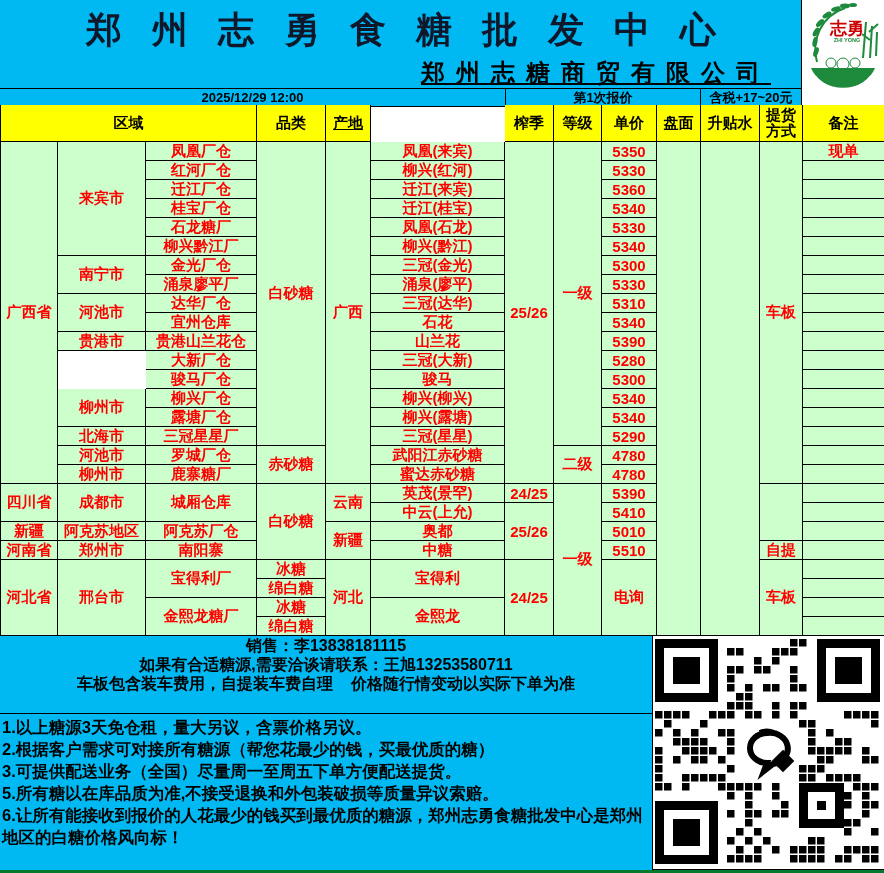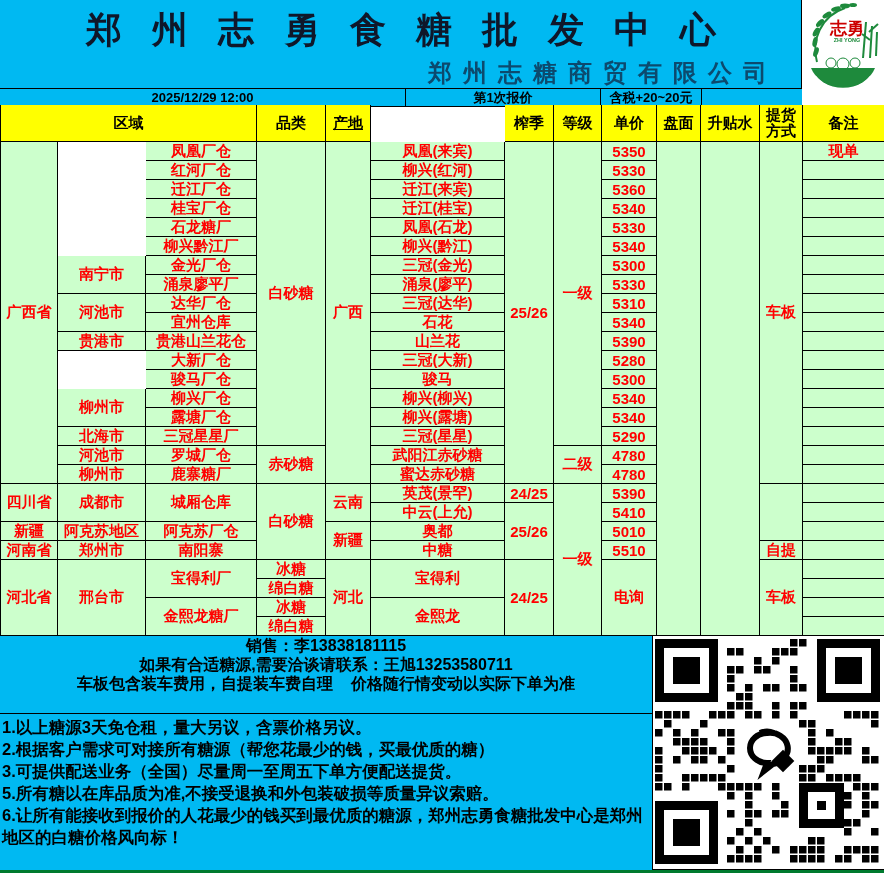--- a/index.html
+++ b/index.html
@@ -2,22 +2,22 @@
 <html><head>
 <meta charset="utf-8">
 <style>
   html,body{margin:0;padding:0;background:#666;}
   .page{position:relative;width:884px;height:873px;background:#fff;overflow:hidden;
         font-family:"Liberation Sans","DejaVu Sans",sans-serif;font-weight:bold;}
   
   .topbar{position:absolute;left:0;top:0;width:802px;height:88px;background:#00b9f2;}
   .title{margin-top:6px;text-align:center;color:#0f172a;font-size:36px;
          letter-spacing:30px;text-indent:30px;white-space:nowrap;}
-  .subtitle{margin-top:2px;text-align:right;padding-right:24px;color:#0c4a6e;
-            font-size:24px;letter-spacing:11px;white-space:nowrap;}
+  .subtitle{margin-top:2px;text-align:right;padding-right:31px;color:#000000;
+            font-size:24px;letter-spacing:11px;white-space:nowrap;text-decoration:underline;}
   .logobox{position:absolute;right:0;top:0;width:82px;height:105px;background:#fff;
            border-left:1px solid #000;border-bottom:1px solid #000;
            display:flex;align-items:flex-start;justify-content:center;}
   
   .datebar{position:absolute;left:0;top:88px;width:802px;height:17px;background:#00b9f2;
            border-top:1px solid #000;border-bottom:1px solid #000;display:flex;}
   .datebar>div{height:100%;display:flex;align-items:center;justify-content:center;
                color:#000;font-size:13px;border-right:1px solid #000;box-sizing:border-box;}
   
   .grid{position:absolute;left:0;top:105px;width:884px;height:531px;display:grid;box-sizing:border-box;}
@@ -82,41 +82,42 @@
         <circle cx="28" cy="63" r="5" fill="none" stroke="#1e8a3c" stroke-width="1"></circle>
         <circle cx="52" cy="63" r="5" fill="none" stroke="#1e8a3c" stroke-width="1"></circle>
         <path d="M8,68 A34,30 0 0 0 72,68 Z" fill="#1e8a3c"></path>
         <path d="M12,76 A32,26 0 0 0 68,76" fill="none" stroke="#ffffff" stroke-width="2"></path>
         <path d="M18,84 A30,24 0 0 0 62,84" fill="none" stroke="#ffffff" stroke-width="2"></path>
       </g>
     </svg>
   </div>
 
   <div class="datebar">
-    <div style="width:406px">2025/12/29 12:00</div>
+    <div style="width:506px">2025/12/29 12:00</div>
     <div style="width:195px">第1次报价</div>
-    <div style="width:101px">含税+20~20元</div>
+    <div style="width:101px">含税+17~20元</div>
   </div>
 
   <div class="grid" id="grid" style="grid-template-columns: 57px 88px 111px 69px 45px 134px 49px 48px 55px 44px 59px 43px 82px; grid-template-rows: 37px 19px 19px 19px 19px 19px 19px 19px 19px 19px 19px 19px 19px 19px 19px 19px 19px 19px 19px 19px 19px 19px 19px 19px 19px 19px 19px; border-left: 1px solid rgb(0, 0, 0);">
       <div class="cell hd" style="grid-area: 1 / 1 / span 1 / span 3;">区域</div>
       <div class="cell hd" style="grid-area: 1 / 4 / span 1 / span 1;">品类</div>
       <div class="cell hd" style="grid-area: 1 / 5 / span 1 / span 1; text-decoration: underline;">产地</div>
       <div class="cell hd" style="grid-area: 1 / 7 / span 1 / span 1;">榨季</div>
       <div class="cell hd" style="grid-area: 1 / 8 / span 1 / span 1;">等级</div>
       <div class="cell hd" style="grid-area: 1 / 9 / span 1 / span 1;">单价</div>
       <div class="cell hd" style="grid-area: 1 / 10 / span 1 / span 1;">盘面</div>
       <div class="cell hd" style="grid-area: 1 / 11 / span 1 / span 1;">升贴水</div>
       <div class="cell hd" style="grid-area: 1 / 12 / span 1 / span 1;">提货方式</div>
       <div class="cell hd" style="grid-area: 1 / 13 / span 1 / span 1;">备注</div>
       <div class="cell bd" style="grid-area: 2 / 1 / span 18 / span 1;">广西省</div>
       <div class="cell bd" style="grid-area: 20 / 1 / span 2 / span 1;">四川省</div>
       <div class="cell bd" style="grid-area: 22 / 1 / span 1 / span 1;">新疆</div>
       <div class="cell bd" style="grid-area: 23 / 1 / span 1 / span 1;">河南省</div>
       <div class="cell bd" style="grid-area: 24 / 1 / span 4 / span 1;">河北省</div>
+      <div class="cell bd" style="grid-area: 2 / 2 / span 6 / span 1;">来宾市</div>
       <div class="cell bd" style="grid-area: 8 / 2 / span 2 / span 1;">南宁市</div>
       <div class="cell bd" style="grid-area: 10 / 2 / span 2 / span 1;">河池市</div>
       <div class="cell bd" style="grid-area: 12 / 2 / span 1 / span 1;">贵港市</div>
       <div class="cell bd" style="grid-area: 15 / 2 / span 2 / span 1;">柳州市</div>
       <div class="cell bd" style="grid-area: 17 / 2 / span 1 / span 1;">北海市</div>
       <div class="cell bd" style="grid-area: 18 / 2 / span 1 / span 1;">河池市</div>
       <div class="cell bd" style="grid-area: 19 / 2 / span 1 / span 1;">柳州市</div>
       <div class="cell bd" style="grid-area: 20 / 2 / span 2 / span 1;">成都市</div>
       <div class="cell bd" style="grid-area: 22 / 2 / span 1 / span 1;">阿克苏地区</div>
       <div class="cell bd" style="grid-area: 23 / 2 / span 1 / span 1;">郑州市</div>

